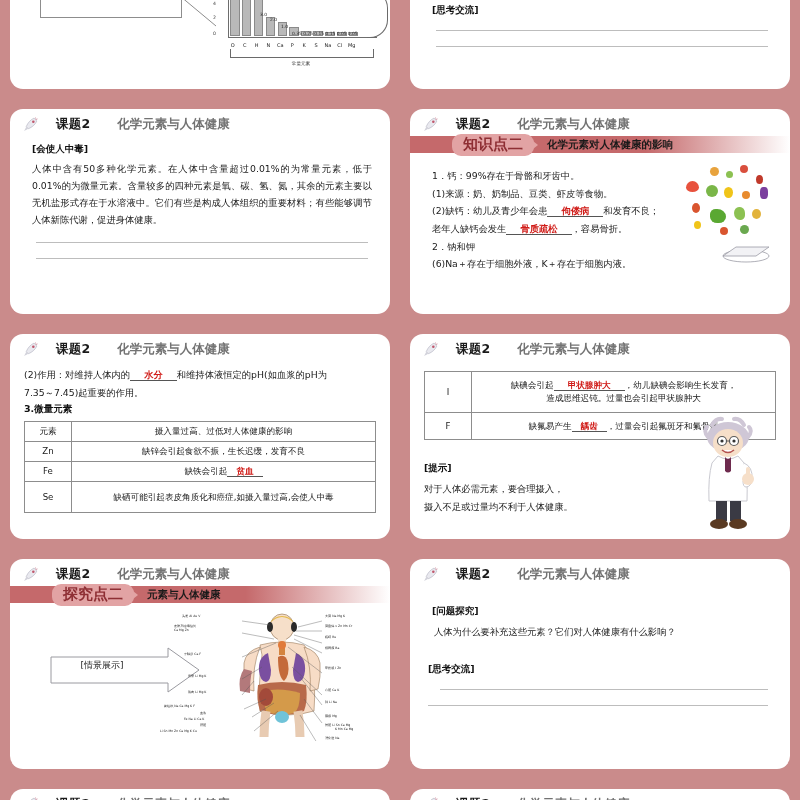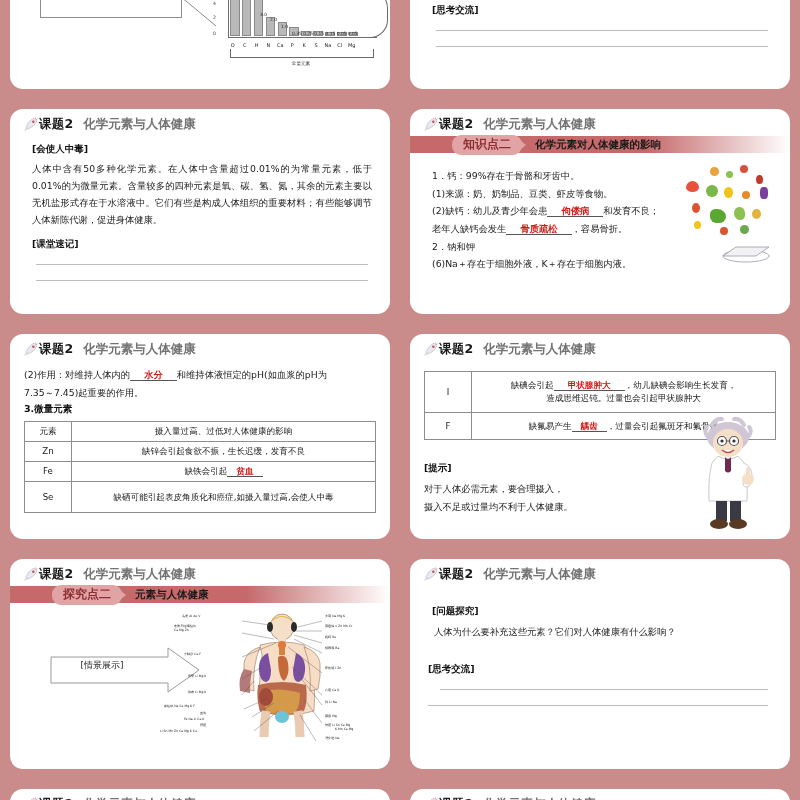--- a/index.html
+++ b/index.html
@@ -34,21 +34,21 @@
   .slide.h-bot{height:40px;}
 
   
   .slide.h-top{padding-top:0;}
   .slide.h-top .card{border-radius:0 0 13px 13px;}
   .slide.h-bot{padding-bottom:0;}
   .slide.h-bot .card{border-radius:13px 13px 0 0;}
 
   
   .title-row{
-    display:flex;align-items:center;gap:0;
+    display:flex;align-items:center;gap:17px;
     padding:7px 0 0 12px;
     position:relative;
   }
   .rocket{width:17px;height:17px;flex:0 0 17px;position:relative;}
   .t-num{
     font-weight:bold;font-size:12.5px;color:#1a1a1a;letter-spacing:.2px;
     white-space:nowrap;
   }
   .t-name{
     font-weight:bold;font-size:12.5px;color:#737373;margin-left:10px;
@@ -59,21 +59,21 @@
   .banner{
     height:17px;margin-top:3px;
     background:linear-gradient(90deg,#c5696b 0%,#c5696b 62%,rgba(197,105,107,0) 100%);
     display:flex;align-items:center;
     position:relative;
   }
   .banner-pill{
     margin-left:42px;
     background:#e2a3a4;
     color:#8e2f34;
-    font-size:12px;font-weight:bold;
+    font-size:15px;font-weight:bold;
     padding:1.5px 11px;border-radius:9px;
     white-space:nowrap;
     position:relative;
   }
   .banner-pill:after{
     content:"";position:absolute;right:-4px;top:50%;
     transform:translateY(-50%);
     border-left:5px solid #e2a3a4;
     border-top:4px solid transparent;
     border-bottom:4px solid transparent;
@@ -233,21 +233,20 @@
           <circle cx="16" cy="8" r="1.8" fill="#c0566b"></circle>
           <path d="M6 15 L3 21 L9 18 Z" fill="#d2d2db"></path>
           <path d="M19 2 L20 5 M22 4 L19.5 5.5" stroke="#d9a3b0" stroke-width="1.2"></path>
         </svg>
         <span class="t-num">课题2</span>
         <span class="t-name">化学元素与人体健康</span>
       </div>
       <div class="body">
         <div class="tag">[会使人中毒]</div>
         <div class="p">人体中含有50多种化学元素。在人体中含量超过0.01%的为常量元素，低于0.01%的为微量元素。含量较多的四种元素是氧、碳、氢、氮，其余的元素主要以无机盐形式存在于水溶液中。它们有些是构成人体组织的重要材料；有些能够调节人体新陈代谢，促进身体健康。</div>
-        <div class="tag" style="margin-top:9px;">[课堂速记]</div>
         <div class="rule"></div>
         <div class="rule b"></div>
       </div>
     </div>
   </div>
 
   <div class="slide h-std">
     <div class="card">
       <div class="title-row">
         <svg class="rocket" viewBox="0 0 24 24">

